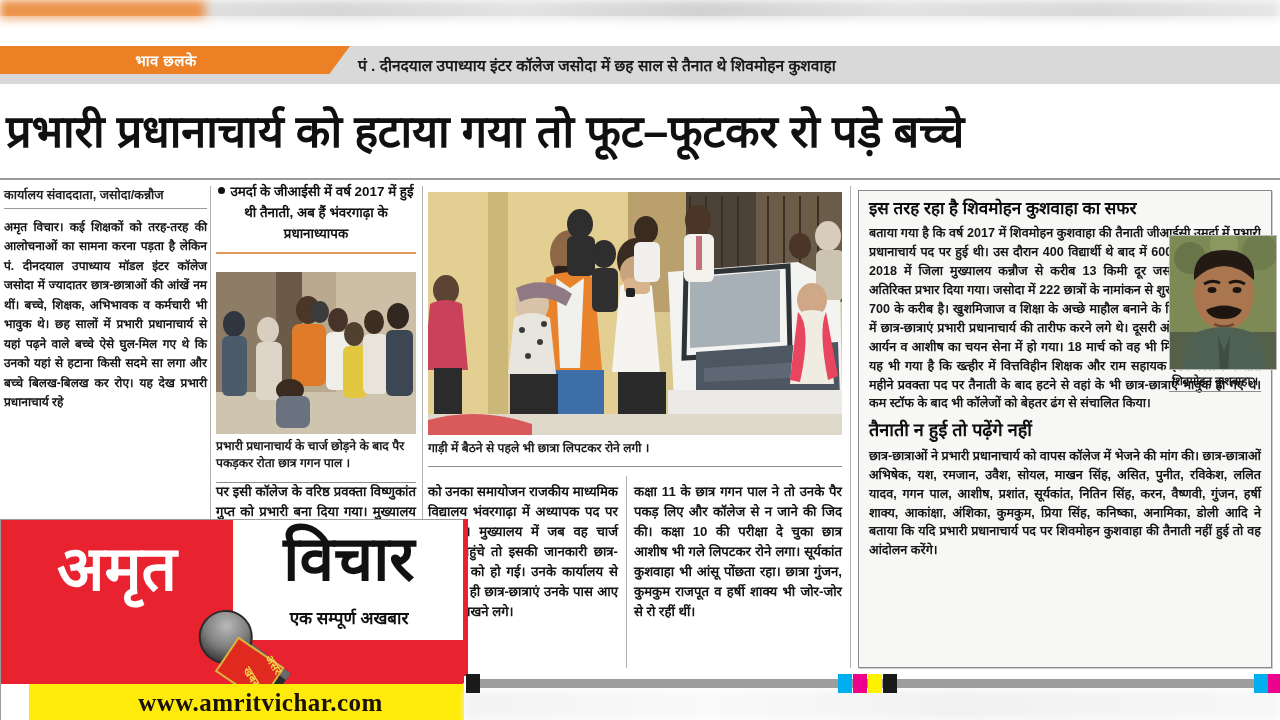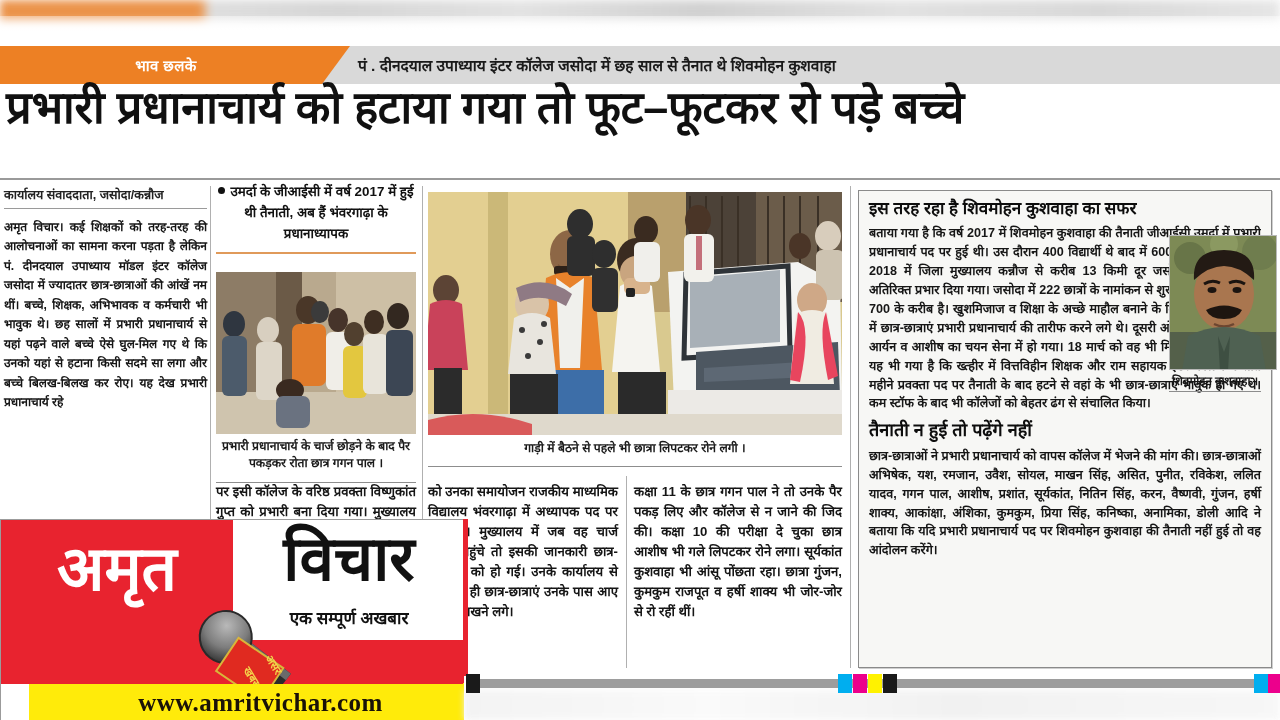--- a/index.html
+++ b/index.html
@@ -30,39 +30,39 @@
     position: absolute; left:0; top: 16px; width: 1280px; height: 18px;
     background: linear-gradient(to bottom, rgba(255,255,255,.4), #fff);
   }
 
   
   .kicker-bar {
     position: absolute; left: 0; top: 46px; width: 1280px; height: 38px;
     background: #d9d9d9;
   }
   .kicker-tag {
-    position: absolute; left: 0; top: 46px; width: 350px; height: 38px;
+    position: absolute; left: 0; top: 46px; width: 350px; height: 28px;
     background: #ed8024;
     clip-path: polygon(0 0, 350px 0, 322px 38px, 0 38px);
     color: #ffffff;
     display: flex; align-items: center; justify-content: center;
     font-size: 15px; font-weight: bold;
     letter-spacing: .4px;
     padding-right: 18px;
   }
   .kicker-text {
     position: absolute; left: 358px; top: 46px; height: 38px;
     display: flex; align-items: center;
     font-size: 15.5px; font-weight: bold; color: #1a1a1a;
     white-space: nowrap;
   }
 
   
   .headline {
-    position: absolute; left: 6px; top: 84px; width: 1268px;
+    position: absolute; left: 6px; top: 108px; width: 1268px;
     font-size: 45px; font-weight: bold; color: #101010;
     letter-spacing: -0.2px;
     white-space: nowrap;
     line-height: 1.05;
   }
   .rule-under-head {
     position: absolute; left: 0; top: 178px; width: 1280px; height: 2px;
     background: #9a9a9a;
   }
 
@@ -102,21 +102,20 @@
     background: #111; margin-right: 5px; vertical-align: 2px;
   }
 
   
   .photo { position: absolute; overflow: hidden; background: #9a8f7e; }
   .caption {
     font-size: 12.2px; font-weight: bold; color: #1a1a1a;
     line-height: 1.42;
     border-bottom: 1.5px solid #8d8d8d;
     padding-bottom: 9px;
-    text-align: center;
   }
 
   
   #col3 { position: absolute; left: 428px; top: 482px; width: 190px; }
   #col4 { position: absolute; left: 634px; top: 482px; width: 208px; }
   #col2b { position: absolute; left: 216px; top: 482px; width: 200px; }
 
   
   #sidebox {
     position: absolute; left: 858px; top: 190px; width: 414px; height: 478px;

